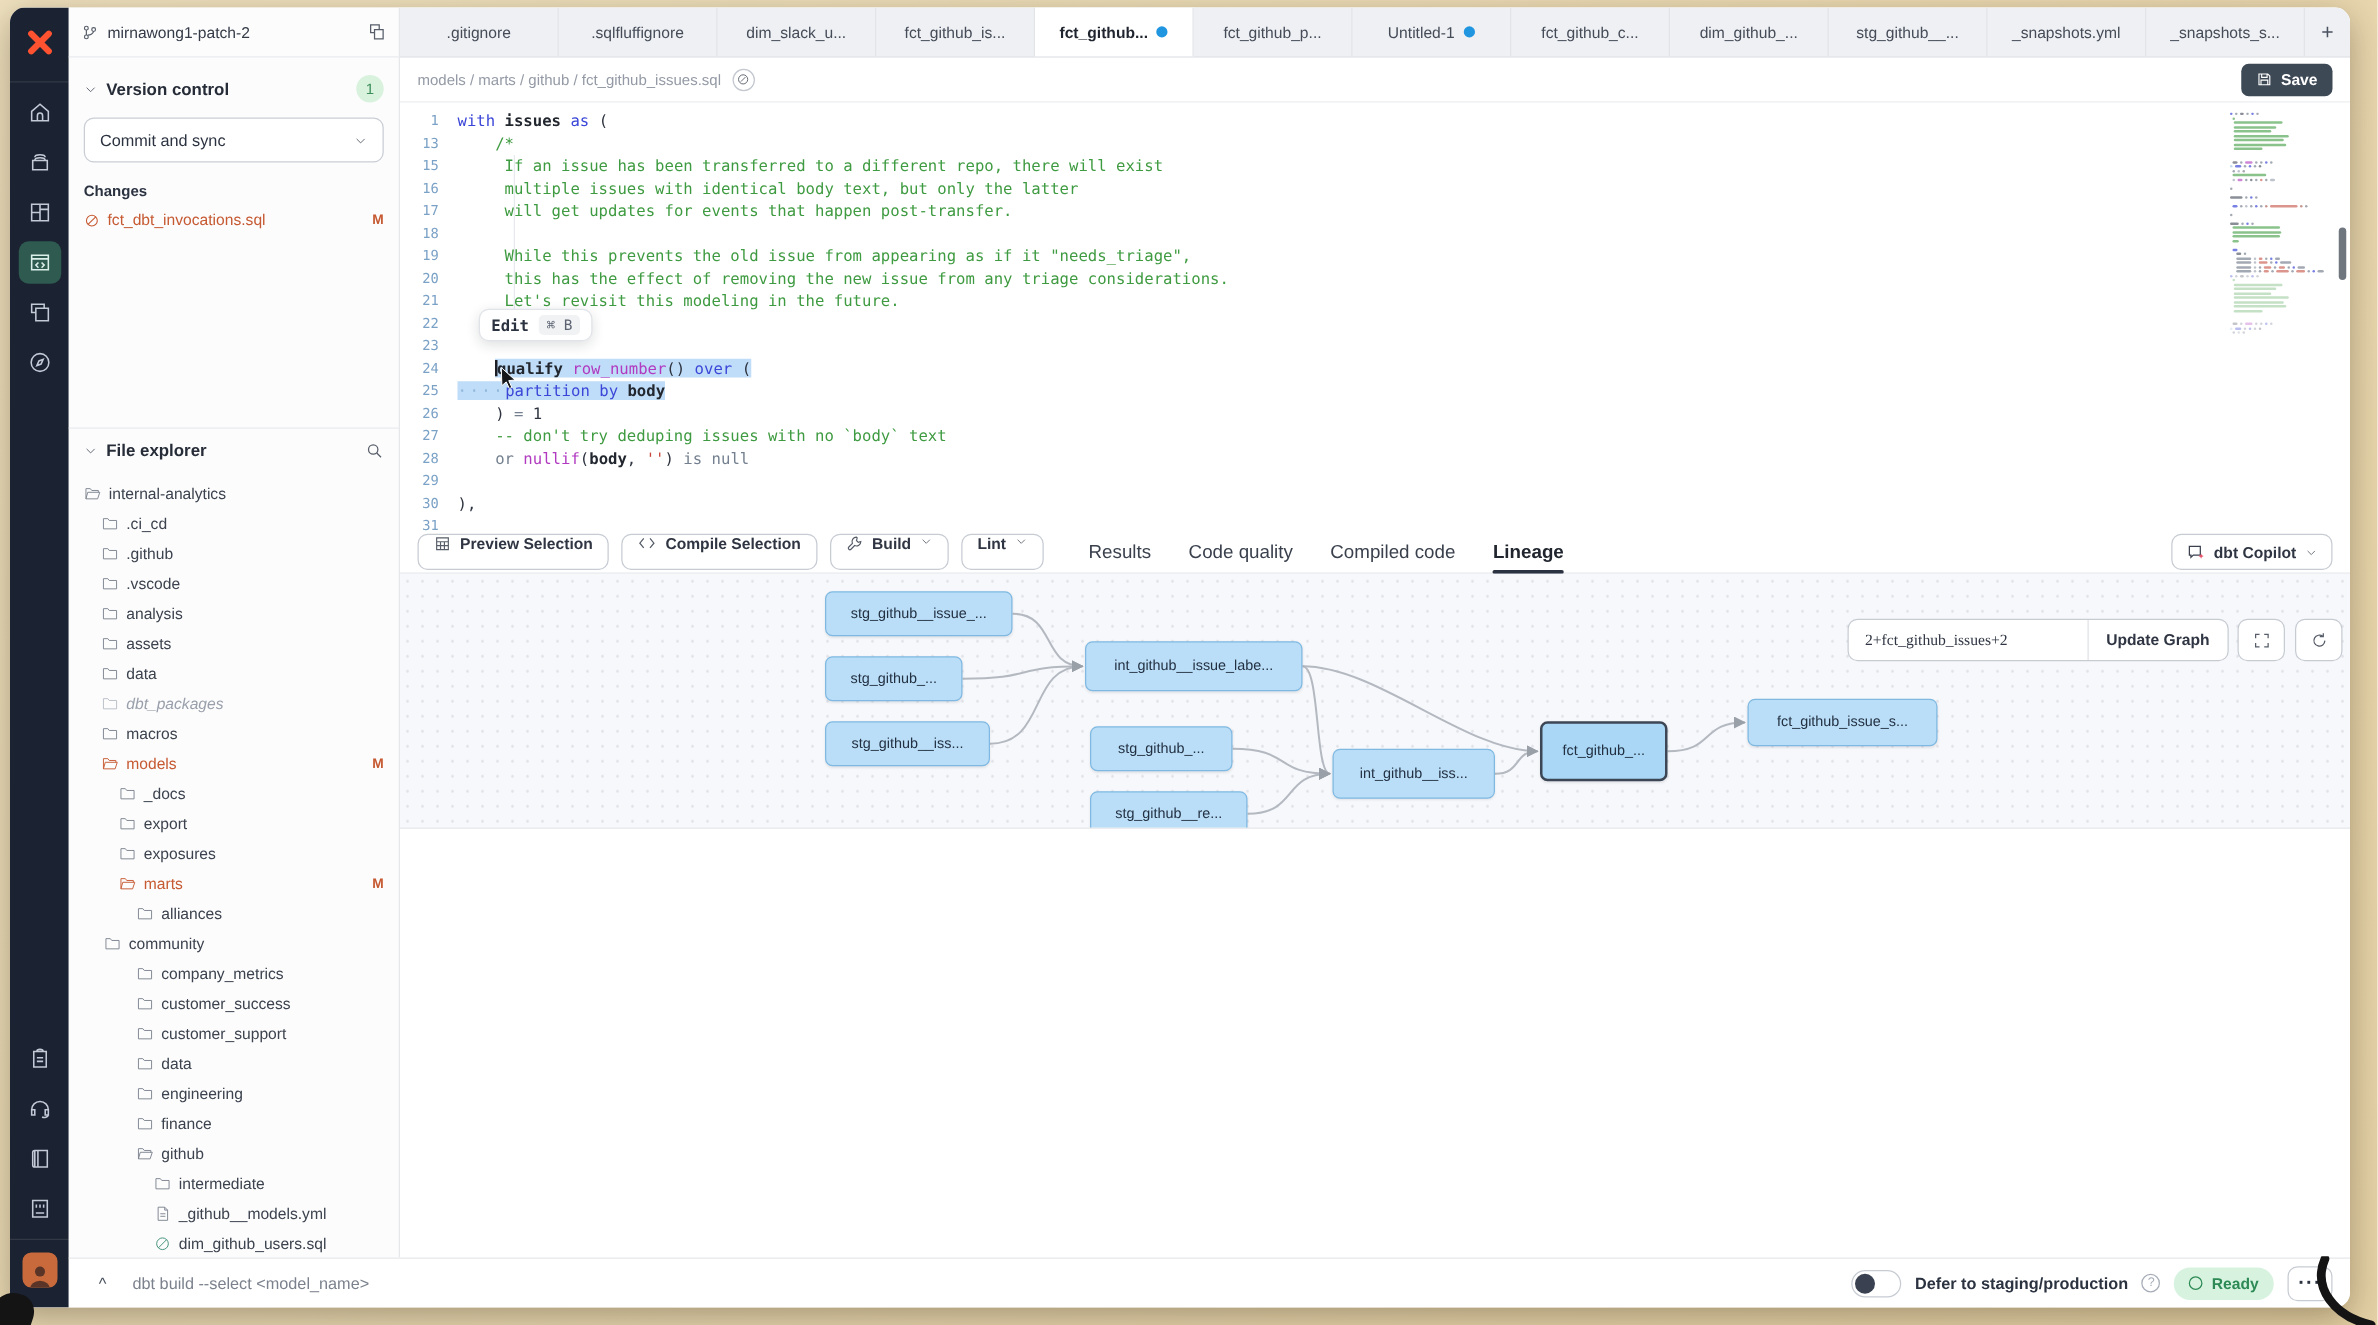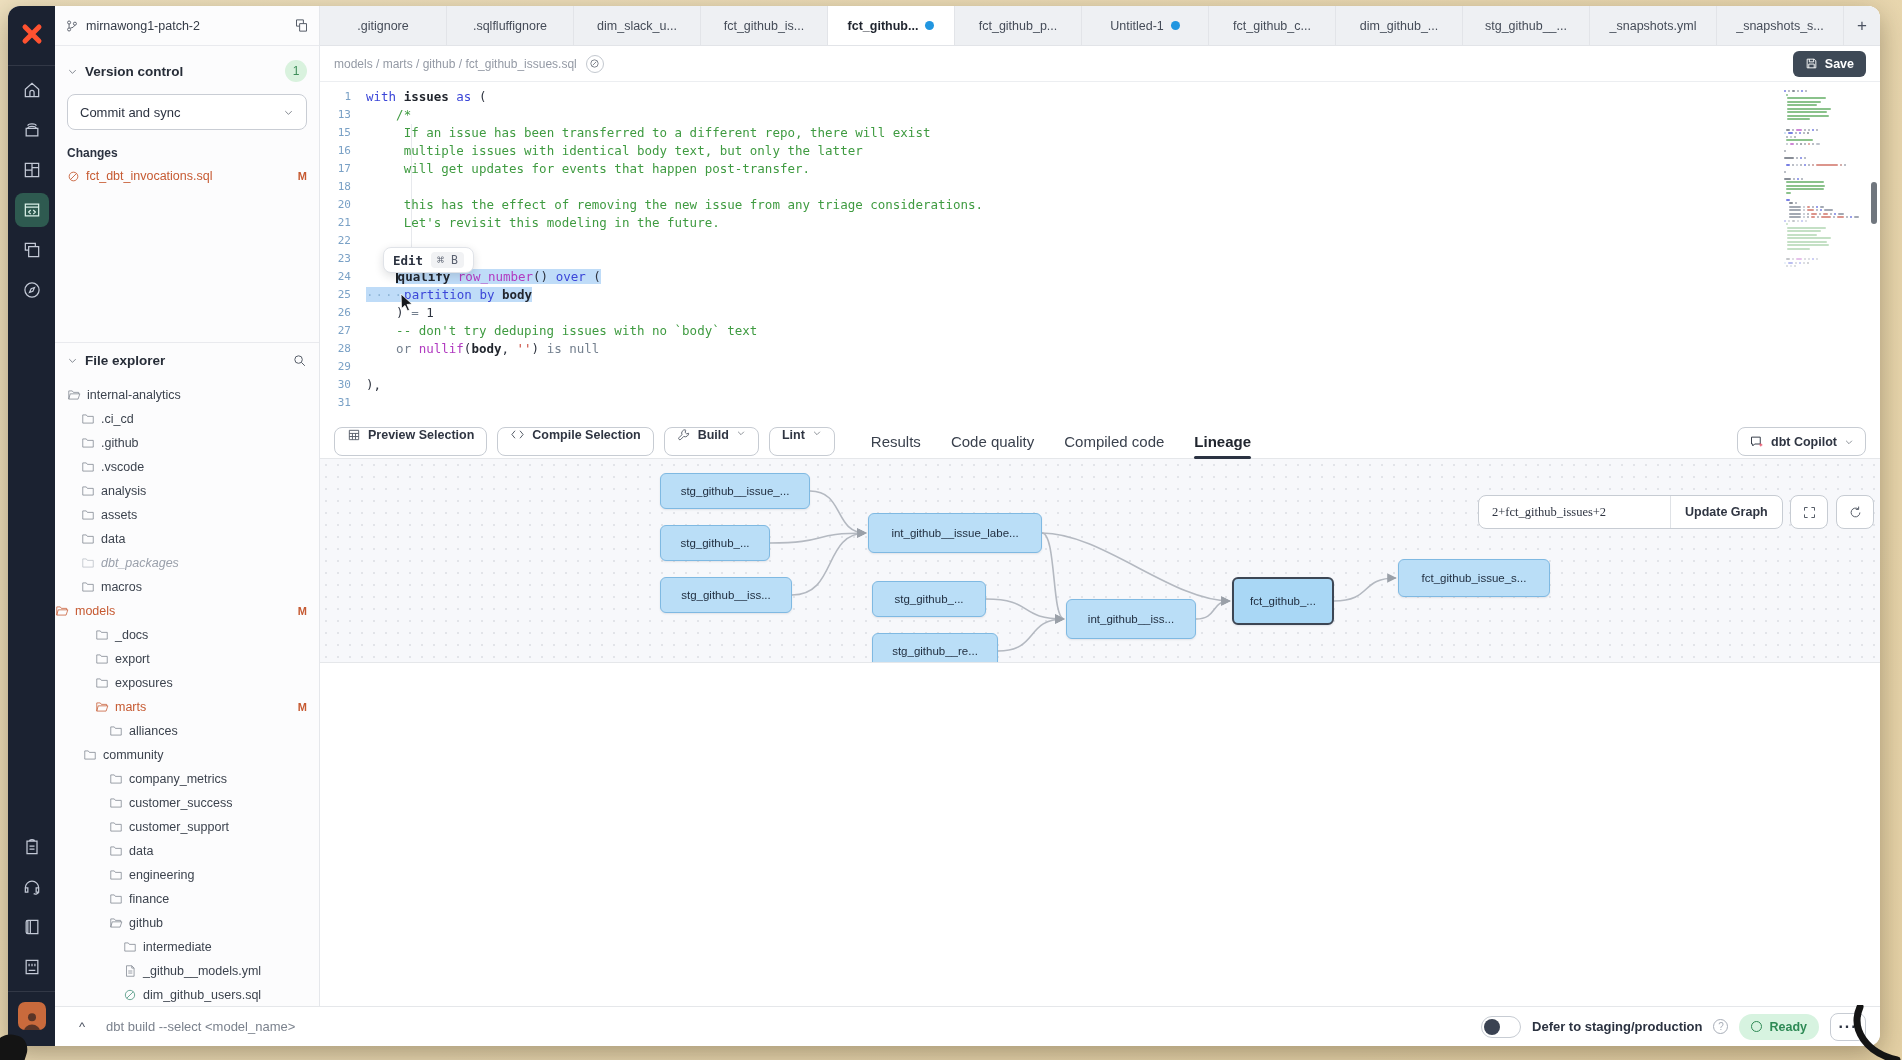--- a/index.html
+++ b/index.html
@@ -323,21 +323,21 @@
    </div>
               <div class="tree-row" style="padding-left:26px">
      <span style="display:flex">
                   <svg width="14" height="14" viewBox="0 0 24 24">
                     <path d="M3 5 h6 l2 2.5 h10 V19 H3 Z"></path>
                   </svg>
                 </span>
      <span>macros</span>
 
    </div>
-              <div class="tree-row orange" style="">
+              <div class="tree-row orange" style="padding-left:26px">
      <span style="display:flex">
                   <svg width="14" height="14" viewBox="0 0 24 24">
                     <path d="M3 5 h6 l2 2.5 h9 V10 M3 19 l2.5-9 H22 L19 19 Z M3 5 v14"></path>
                   </svg>
                 </span>
      <span>models</span>
      <span class="m-badge">M</span>
    </div>
               <div class="tree-row" style="padding-left:40px">
      <span style="display:flex">
@@ -576,20 +576,24 @@
               <div class="line">
             <span class="ln">16</span>
             <span class="lc">     <span class="c">multiple issues with identical body text, but only the latter</span></span>
           </div>
               <div class="line">
             <span class="ln">17</span>
             <span class="lc">     <span class="c">will get updates for events that happen post-transfer.</span></span>
           </div>
               <div class="line">
             <span class="ln">18</span>
+          </div>
+              <div class="line">
+            <span class="ln">19</span>
+            <span class="lc">     <span class="c">While this prevents the old issue from appearing as if it "needs_triage",</span></span>
           </div>
               <div class="line">
             <span class="ln">20</span>
             <span class="lc">     <span class="c">this has the effect of removing the new issue from any triage considerations.</span></span>
           </div>
               <div class="line">
             <span class="ln">21</span>
             <span class="lc">     <span class="c">Let's revisit this modeling in the future.</span></span>
           </div>
               <div class="line">

